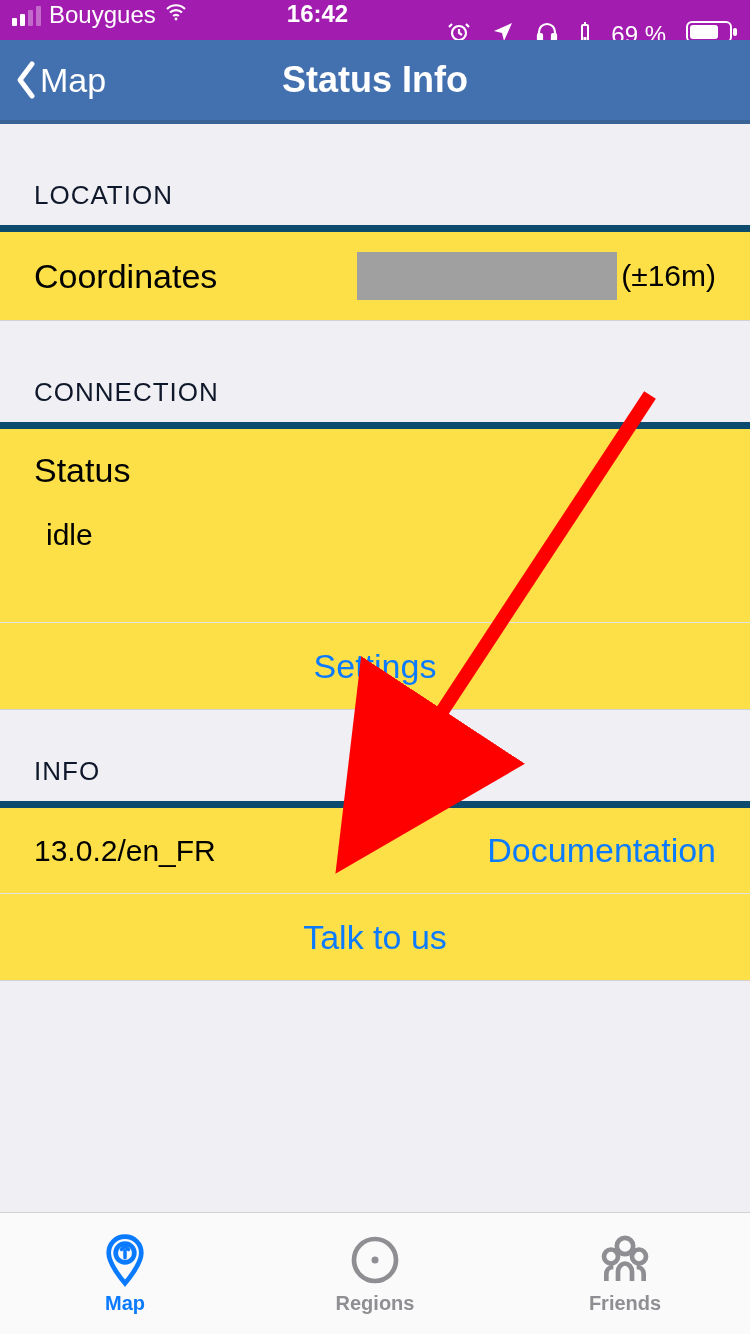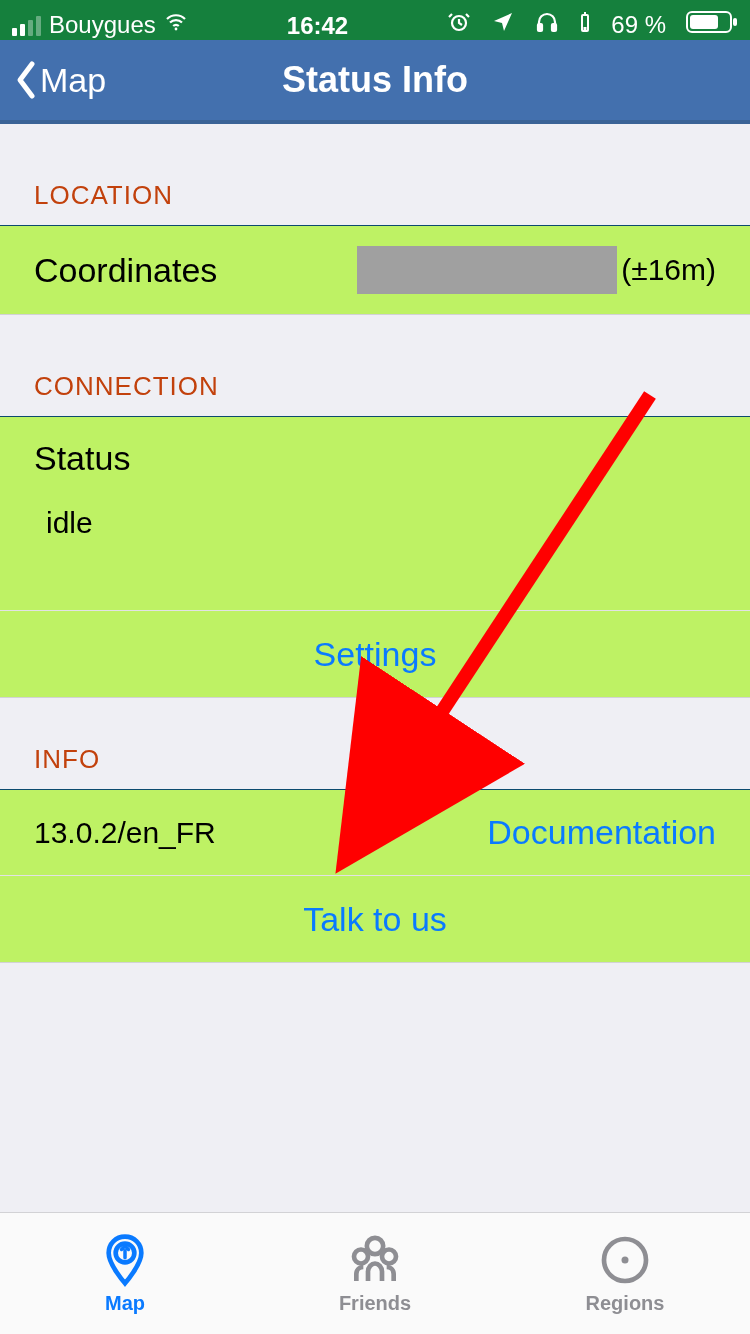--- a/index.html
+++ b/index.html
@@ -1,41 +1,41 @@
 <!DOCTYPE html>
 <html><head>
   <meta charset="utf-8">
   <style>
     * { margin: 0; padding: 0; box-sizing: border-box; }
     html, body { width: 750px; height: 1334px; font-family: -apple-system, "Helvetica Neue", Arial, sans-serif; background: #efeff4; overflow: hidden; }
 
     
-    .statusbar { height: 40px; background: #15803d; color: #fff; display: flex; align-items: flex-end; padding: 0 12px; font-size: 24px; }
+    .statusbar { height: 40px; background: #a21caf; color: #fff; display: flex; align-items: flex-start; padding: 0 12px; font-size: 24px; }
     .status-left { display: flex; align-items: center; gap: 8px; }
     .status-center { flex: 1; text-align: center; font-weight: 600; }
     .status-right { display: flex; align-items: center; gap: 20px; font-size: 24px; margin-top: 20px; }
 
     .signal-bars { display: flex; align-items: flex-end; gap: 3px; height: 22px; }
     .signal-bars span { width: 5px; background: rgba(255,255,255,0.35); border-radius: 1px; }
     .signal-bars span:nth-child(1){height:8px}
     .signal-bars span:nth-child(2){height:12px}
     .signal-bars span:nth-child(3){height:16px}
     .signal-bars span:nth-child(4){height:20px}
     .signal-bars span.on { background: #fff; }
 
     
     .navbar { height: 84px; background: #4370ae; border-bottom: 4px solid #3a6396; display: flex; align-items: center; padding: 0 14px; position: relative; }
     .navback { display: flex; align-items: center; color: #fff; font-size: 34px; gap: 2px; }
     .navtitle { position: absolute; left: 0; right: 0; text-align: center; color: #fff; font-size: 36px; font-weight: 700; pointer-events: none; }
 
     
-    .section-header { font-size: 26px; letter-spacing: 1px; color: #c2410c; padding: 56px 34px 14px 34px; text-transform: uppercase; }
+    .section-header { font-size: 26px; letter-spacing: 1px; color: #0f172a; padding: 56px 34px 14px 34px; text-transform: uppercase; }
     .section-header.tight { padding-top: 46px; }
 
-    .section { background: #bef264; border-top: 1px solid #0c4a6e; border-bottom: 1px solid #d2d2d5; }
+    .section { background: #fde047; border-top: 7px solid #0c4a6e; border-bottom: 1px solid #d2d2d5; }
     .row { min-height: 86px; padding: 20px 34px; border-bottom: 1px solid #e2e2e5; display: flex; align-items: center; font-size: 34px; color: #000; }
     .row:last-child { border-bottom: none; }
 
     .row .label { font-size: 34px; }
     .row .value-right { margin-left: auto; font-size: 30px; color: #000; display: flex; align-items: center; }
 
     .redacted { display: inline-block; width: 260px; height: 48px; background: #a0a0a0; margin-right: 4px; }
 
     .row.tall { flex-direction: column; align-items: flex-start; gap: 18px; padding: 22px 34px 64px; }
     .row.status-row { flex-direction: column; align-items: flex-start; padding: 22px 34px 70px; }
@@ -170,33 +170,33 @@
   <div class="tab active">
     <svg viewBox="0 0 48 48">
       <path d="M24 4c-8 0-14 6-14 14 0 10 14 26 14 26s14-16 14-26c0-8-6-14-14-14z" fill="none" stroke="#0a7aff" stroke-width="4"></path>
       <circle cx="24" cy="18" r="8" fill="none" stroke="#0a7aff" stroke-width="4"></circle>
       <path d="M24 22v-6M24 12l-3 3M24 12l3 3" stroke="#0a7aff" stroke-width="3" fill="none" stroke-linecap="round"></path>
     </svg>
     <span>Map</span>
   </div>
   <div class="tab">
     <svg viewBox="0 0 48 48" fill="none" stroke="#8e8e93" stroke-width="4">
+      <circle cx="24" cy="24" r="18"></circle>
+      <circle cx="24" cy="24" r="3" fill="#8e8e93" stroke="none"></circle>
+    </svg>
+    <span>Regions</span>
+  </div>
+  <div class="tab">
+    <svg viewBox="0 0 48 48" fill="none" stroke="#8e8e93" stroke-width="4">
       <circle cx="24" cy="12" r="7"></circle>
       <circle cx="12" cy="21" r="6"></circle>
       <circle cx="36" cy="21" r="6"></circle>
       <path d="M8 42v-6c0-3 2-6 6-6M40 42v-6c0-3-2-6-6-6M18 42v-8c0-4 3-7 6-7s6 3 6 7v8"></path>
     </svg>
     <span>Friends</span>
-  </div>
-  <div class="tab">
-    <svg viewBox="0 0 48 48" fill="none" stroke="#8e8e93" stroke-width="4">
-      <circle cx="24" cy="24" r="18"></circle>
-      <circle cx="24" cy="24" r="3" fill="#8e8e93" stroke="none"></circle>
-    </svg>
-    <span>Regions</span>
   </div>
 </div>
 
 <svg class="arrow-overlay" viewBox="0 0 750 1334">
   <defs>
     <marker id="ah" markerWidth="14" markerHeight="14" refX="3" refY="7" orient="auto">
       <path d="M0 0 L14 7 L0 14 z" fill="#ff0000"></path>
     </marker>
   </defs>
   <line x1="650" y1="395" x2="420" y2="745" stroke="#ff0000" stroke-width="14" marker-end="url(#ah)"></line>

